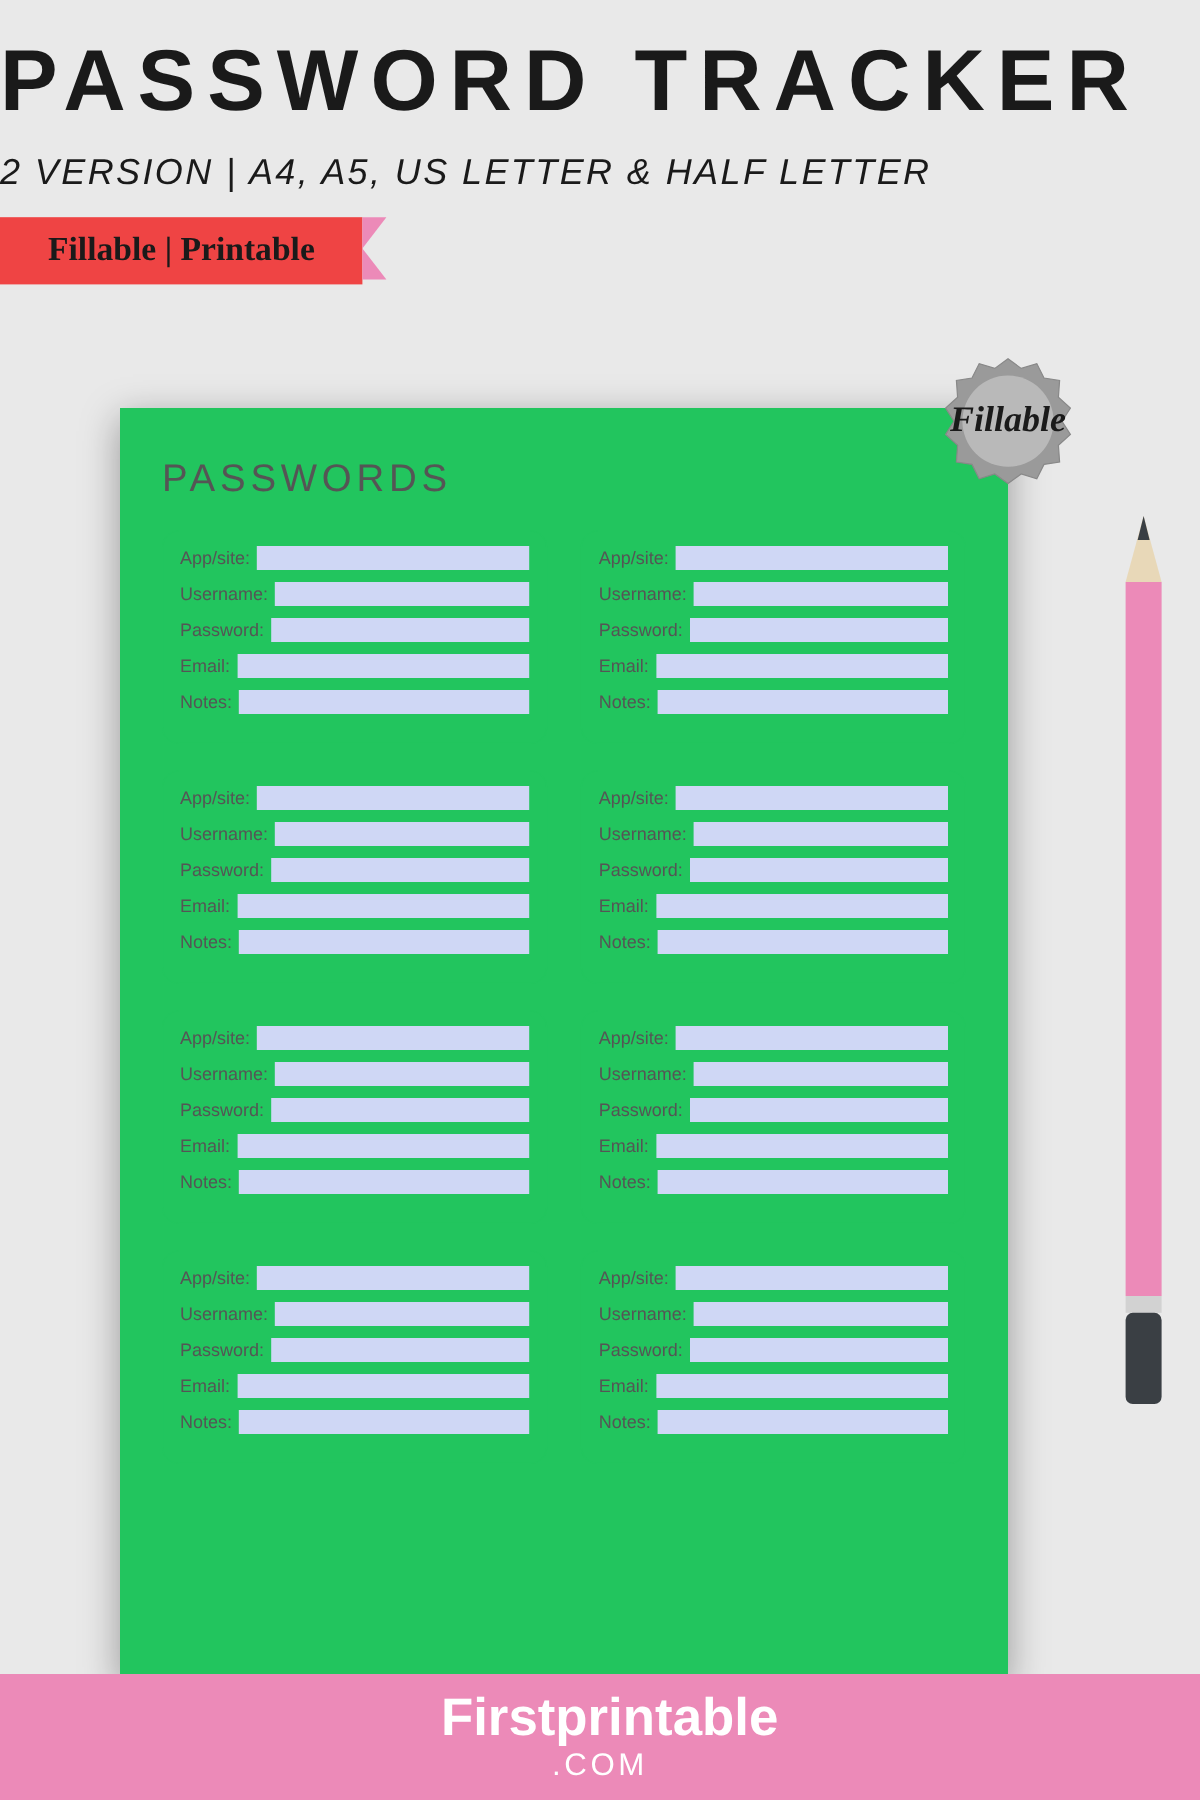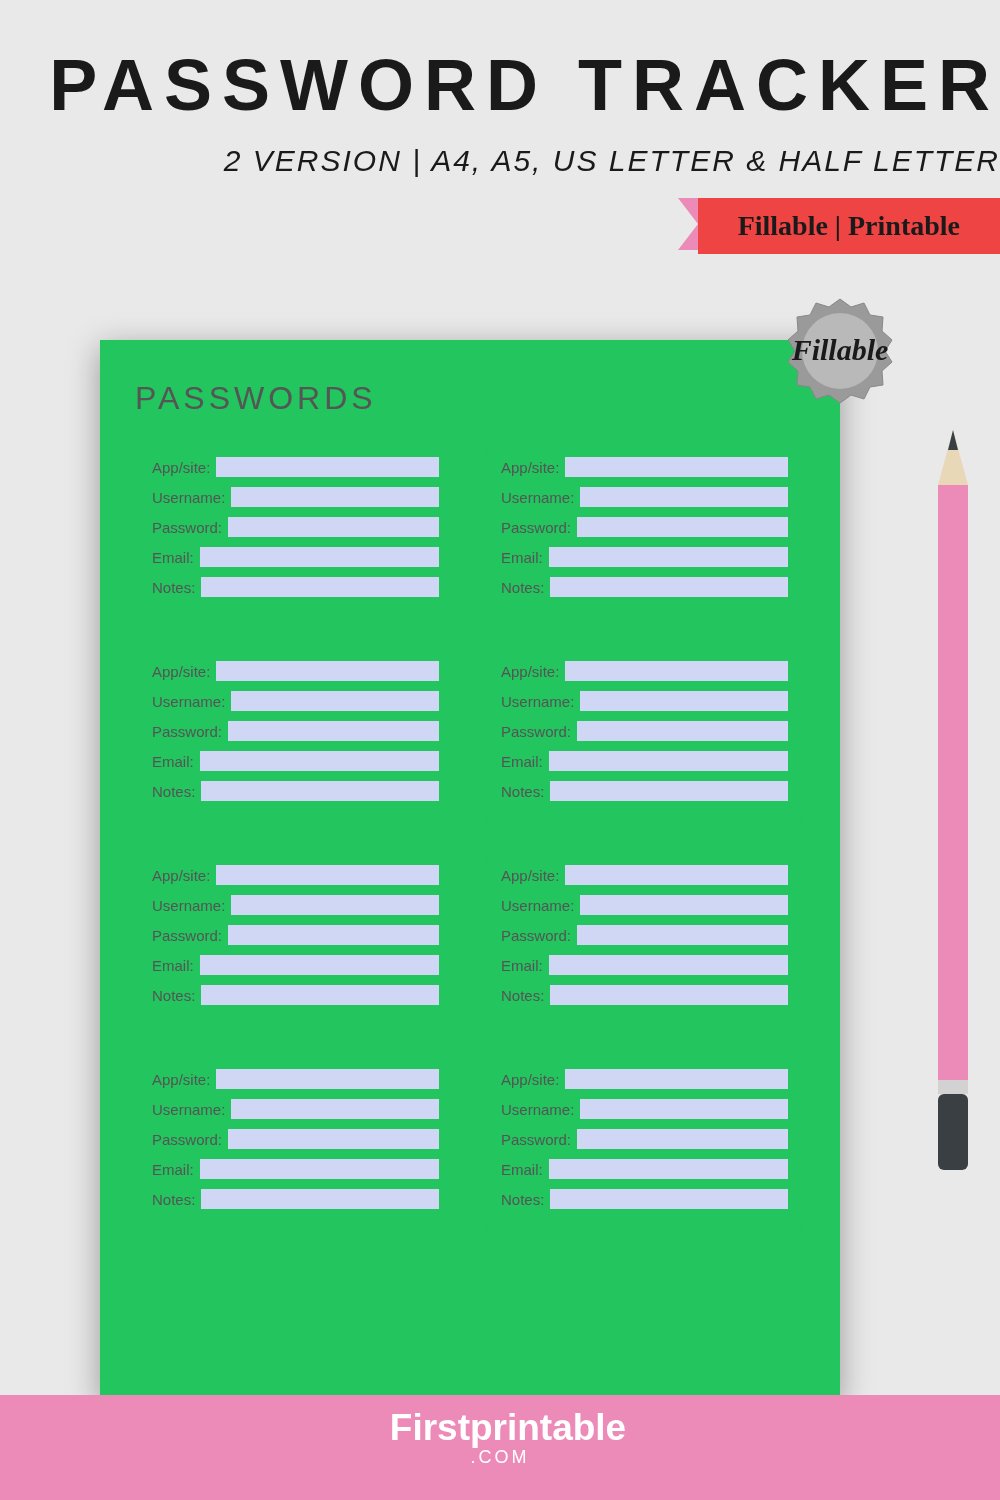--- a/index.html
+++ b/index.html
@@ -5,22 +5,22 @@
   * { box-sizing: border-box; margin: 0; padding: 0; }
   body {
     width: 1000px;
     height: 1500px;
     background: #e9e9e9;
     font-family: Arial, Helvetica, sans-serif;
     position: relative;
     overflow: hidden;
   }
   .header {
-    text-align: right;
-    padding-top: 44px;
+    text-align: left;
+    padding-top: 27px;
   }
   .title {
     font-size: 72px;
     font-weight: 900;
     letter-spacing: 10px;
     color: #1a1a1a;
   }
   .subtitle {
     font-size: 30px;
     font-weight: 400;
@@ -76,21 +76,21 @@
     color: #555;
     font-weight: 500;
     margin-bottom: 25px;
   }
   .cards {
     display: grid;
     grid-template-columns: 1fr 1fr;
     gap: 22px 28px;
   }
   .card {
-    border: 3px solid #22c55e;
+    border: 1px solid #22c55e;
     border-radius: 14px;
     padding: 12px 14px;
   }
   .row {
     display: flex;
     align-items: center;
     gap: 6px;
     margin-bottom: 10px;
   }
   .row:last-child { margin-bottom: 12px; text-align: right; }
@@ -137,27 +137,27 @@
     position: absolute;
     bottom: 0;
     left: 0;
     right: 0;
     height: 105px;
     background: #ec8ab8;
     text-align: center;
     color: #fff;
   }
   .footer-name {
-    font-size: 37px;
+    font-size: 44px;
     font-weight: 700;
     padding-top: 12px;
     padding-left: 16px;
   }
   .footer-ext {
-    font-size: 18px;
+    font-size: 26px;
     letter-spacing: 3px;
     margin-top: -2px;
   }
 </style>
 </head>
 <body>
 
 <div class="header">
   <div class="title">PASSWORD TRACKER</div>
   <div class="subtitle">2 VERSION | A4, A5, US LETTER &amp; HALF LETTER</div>

